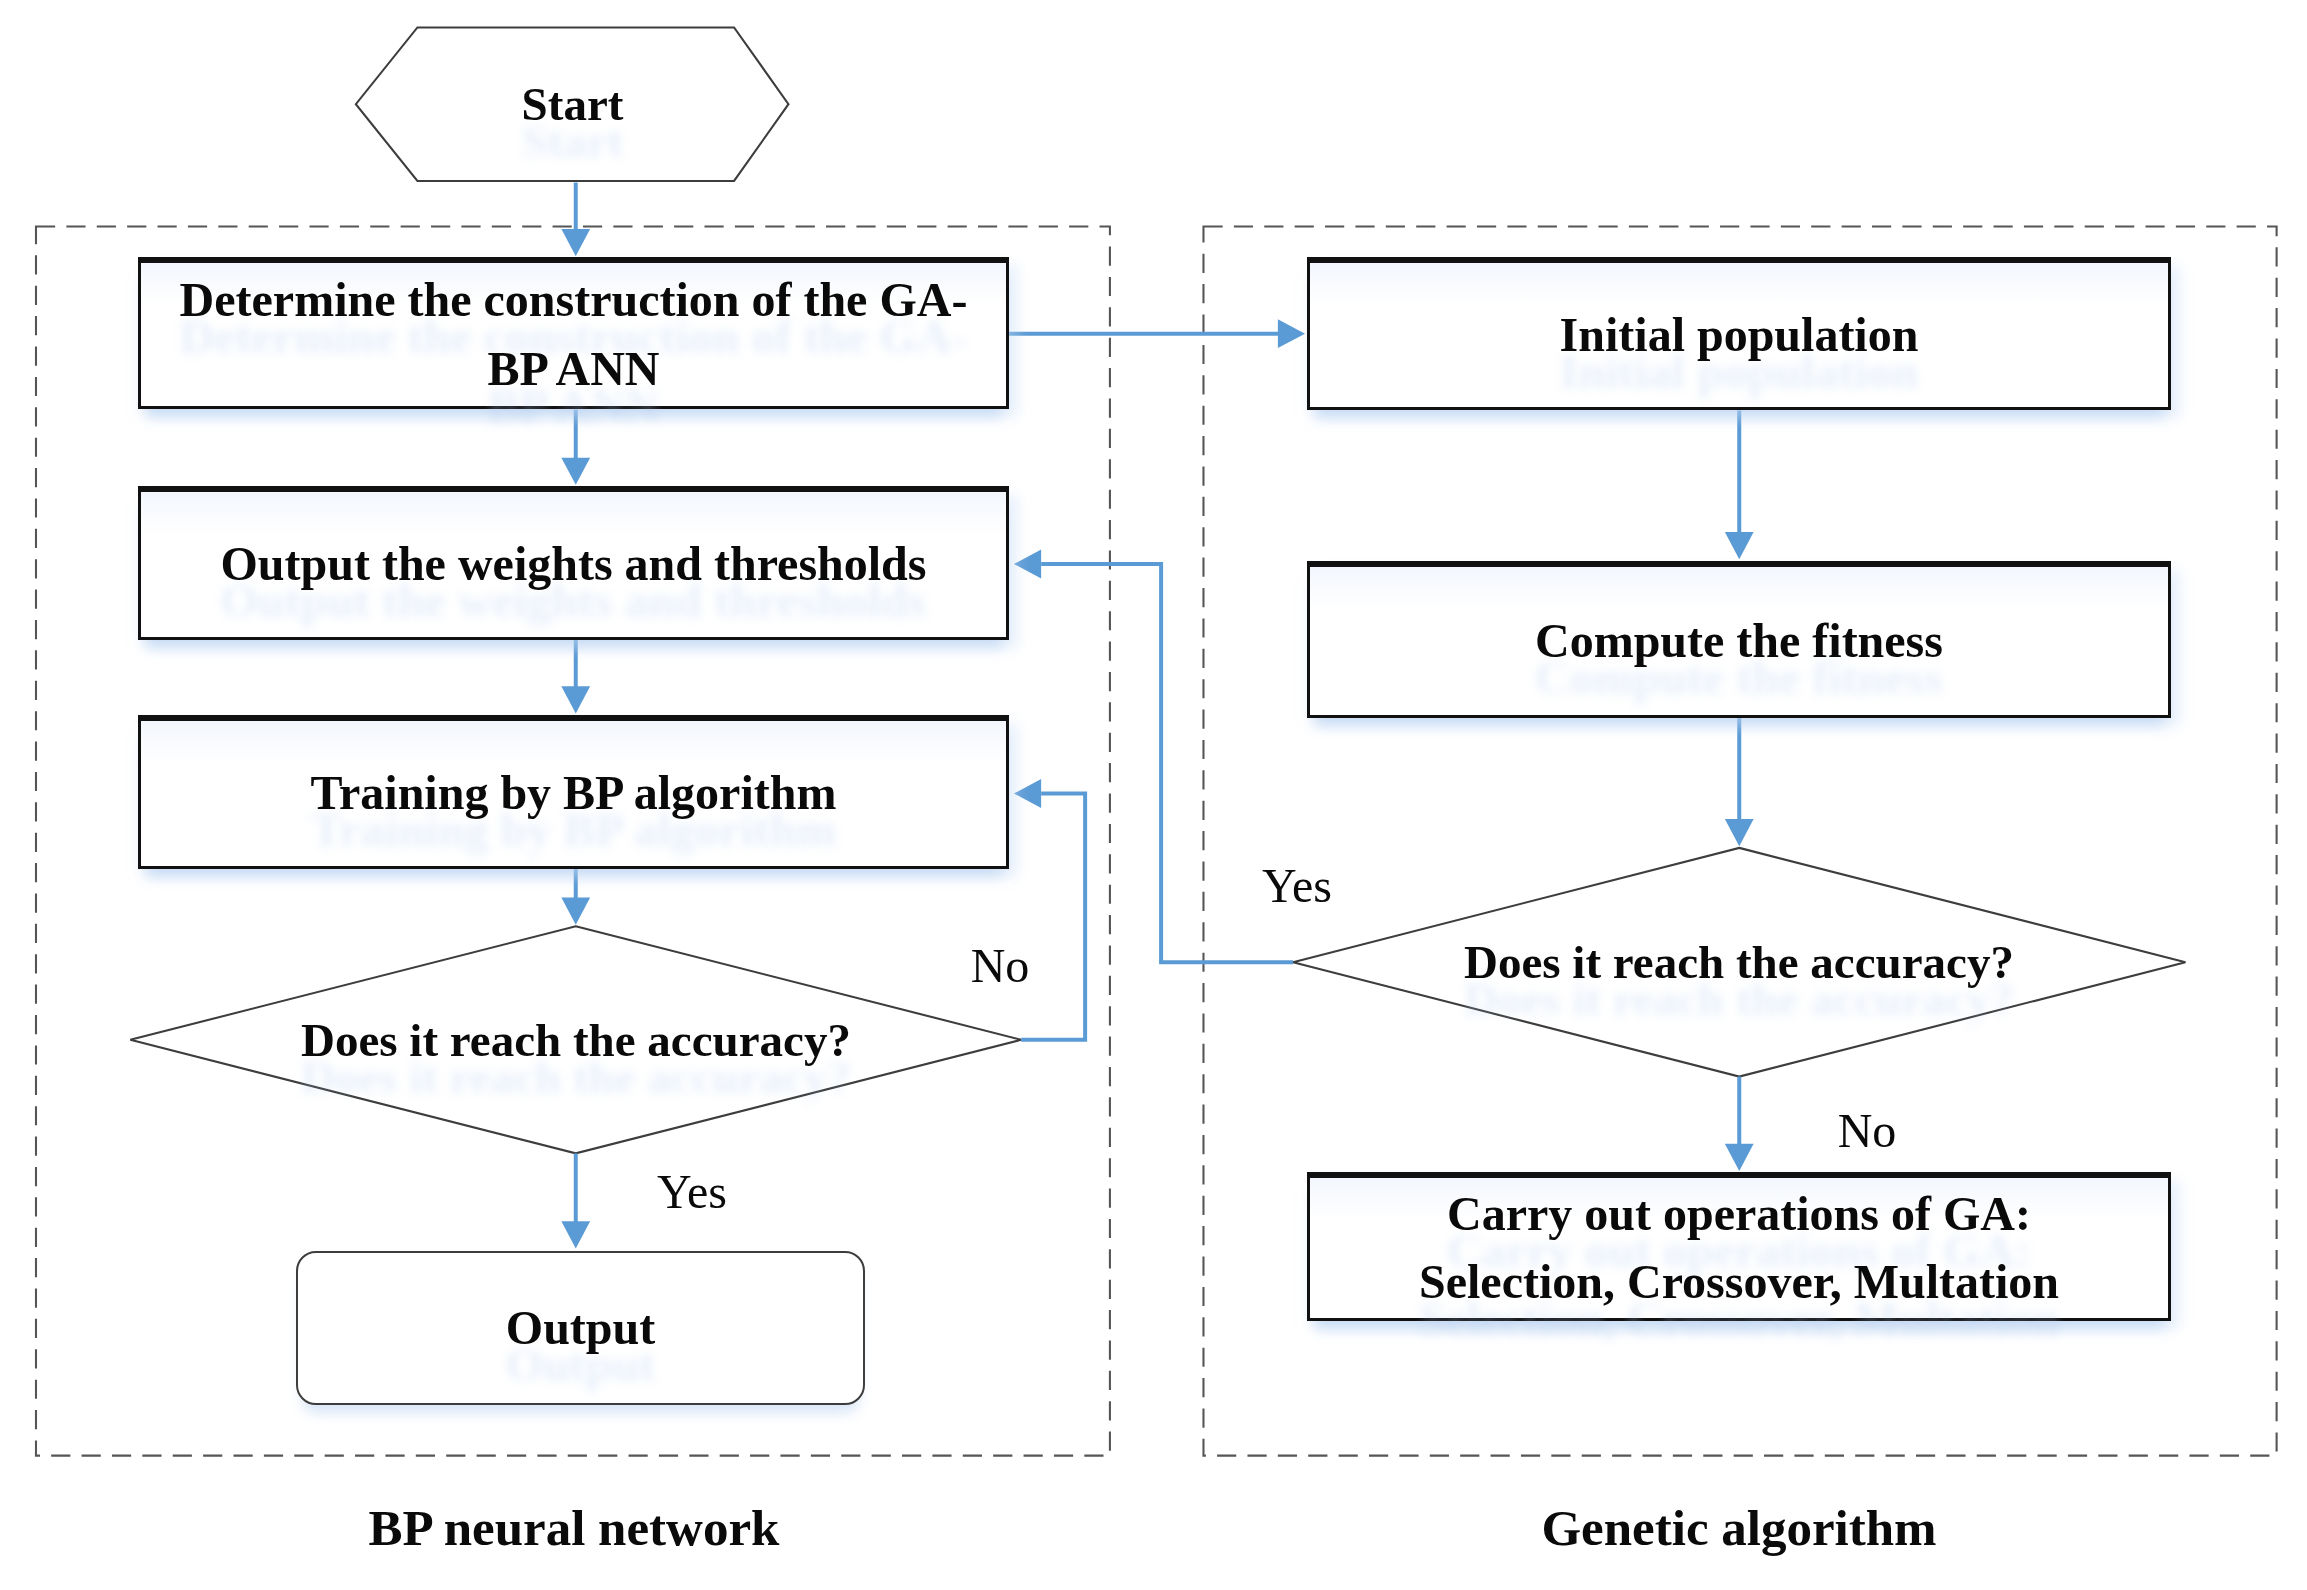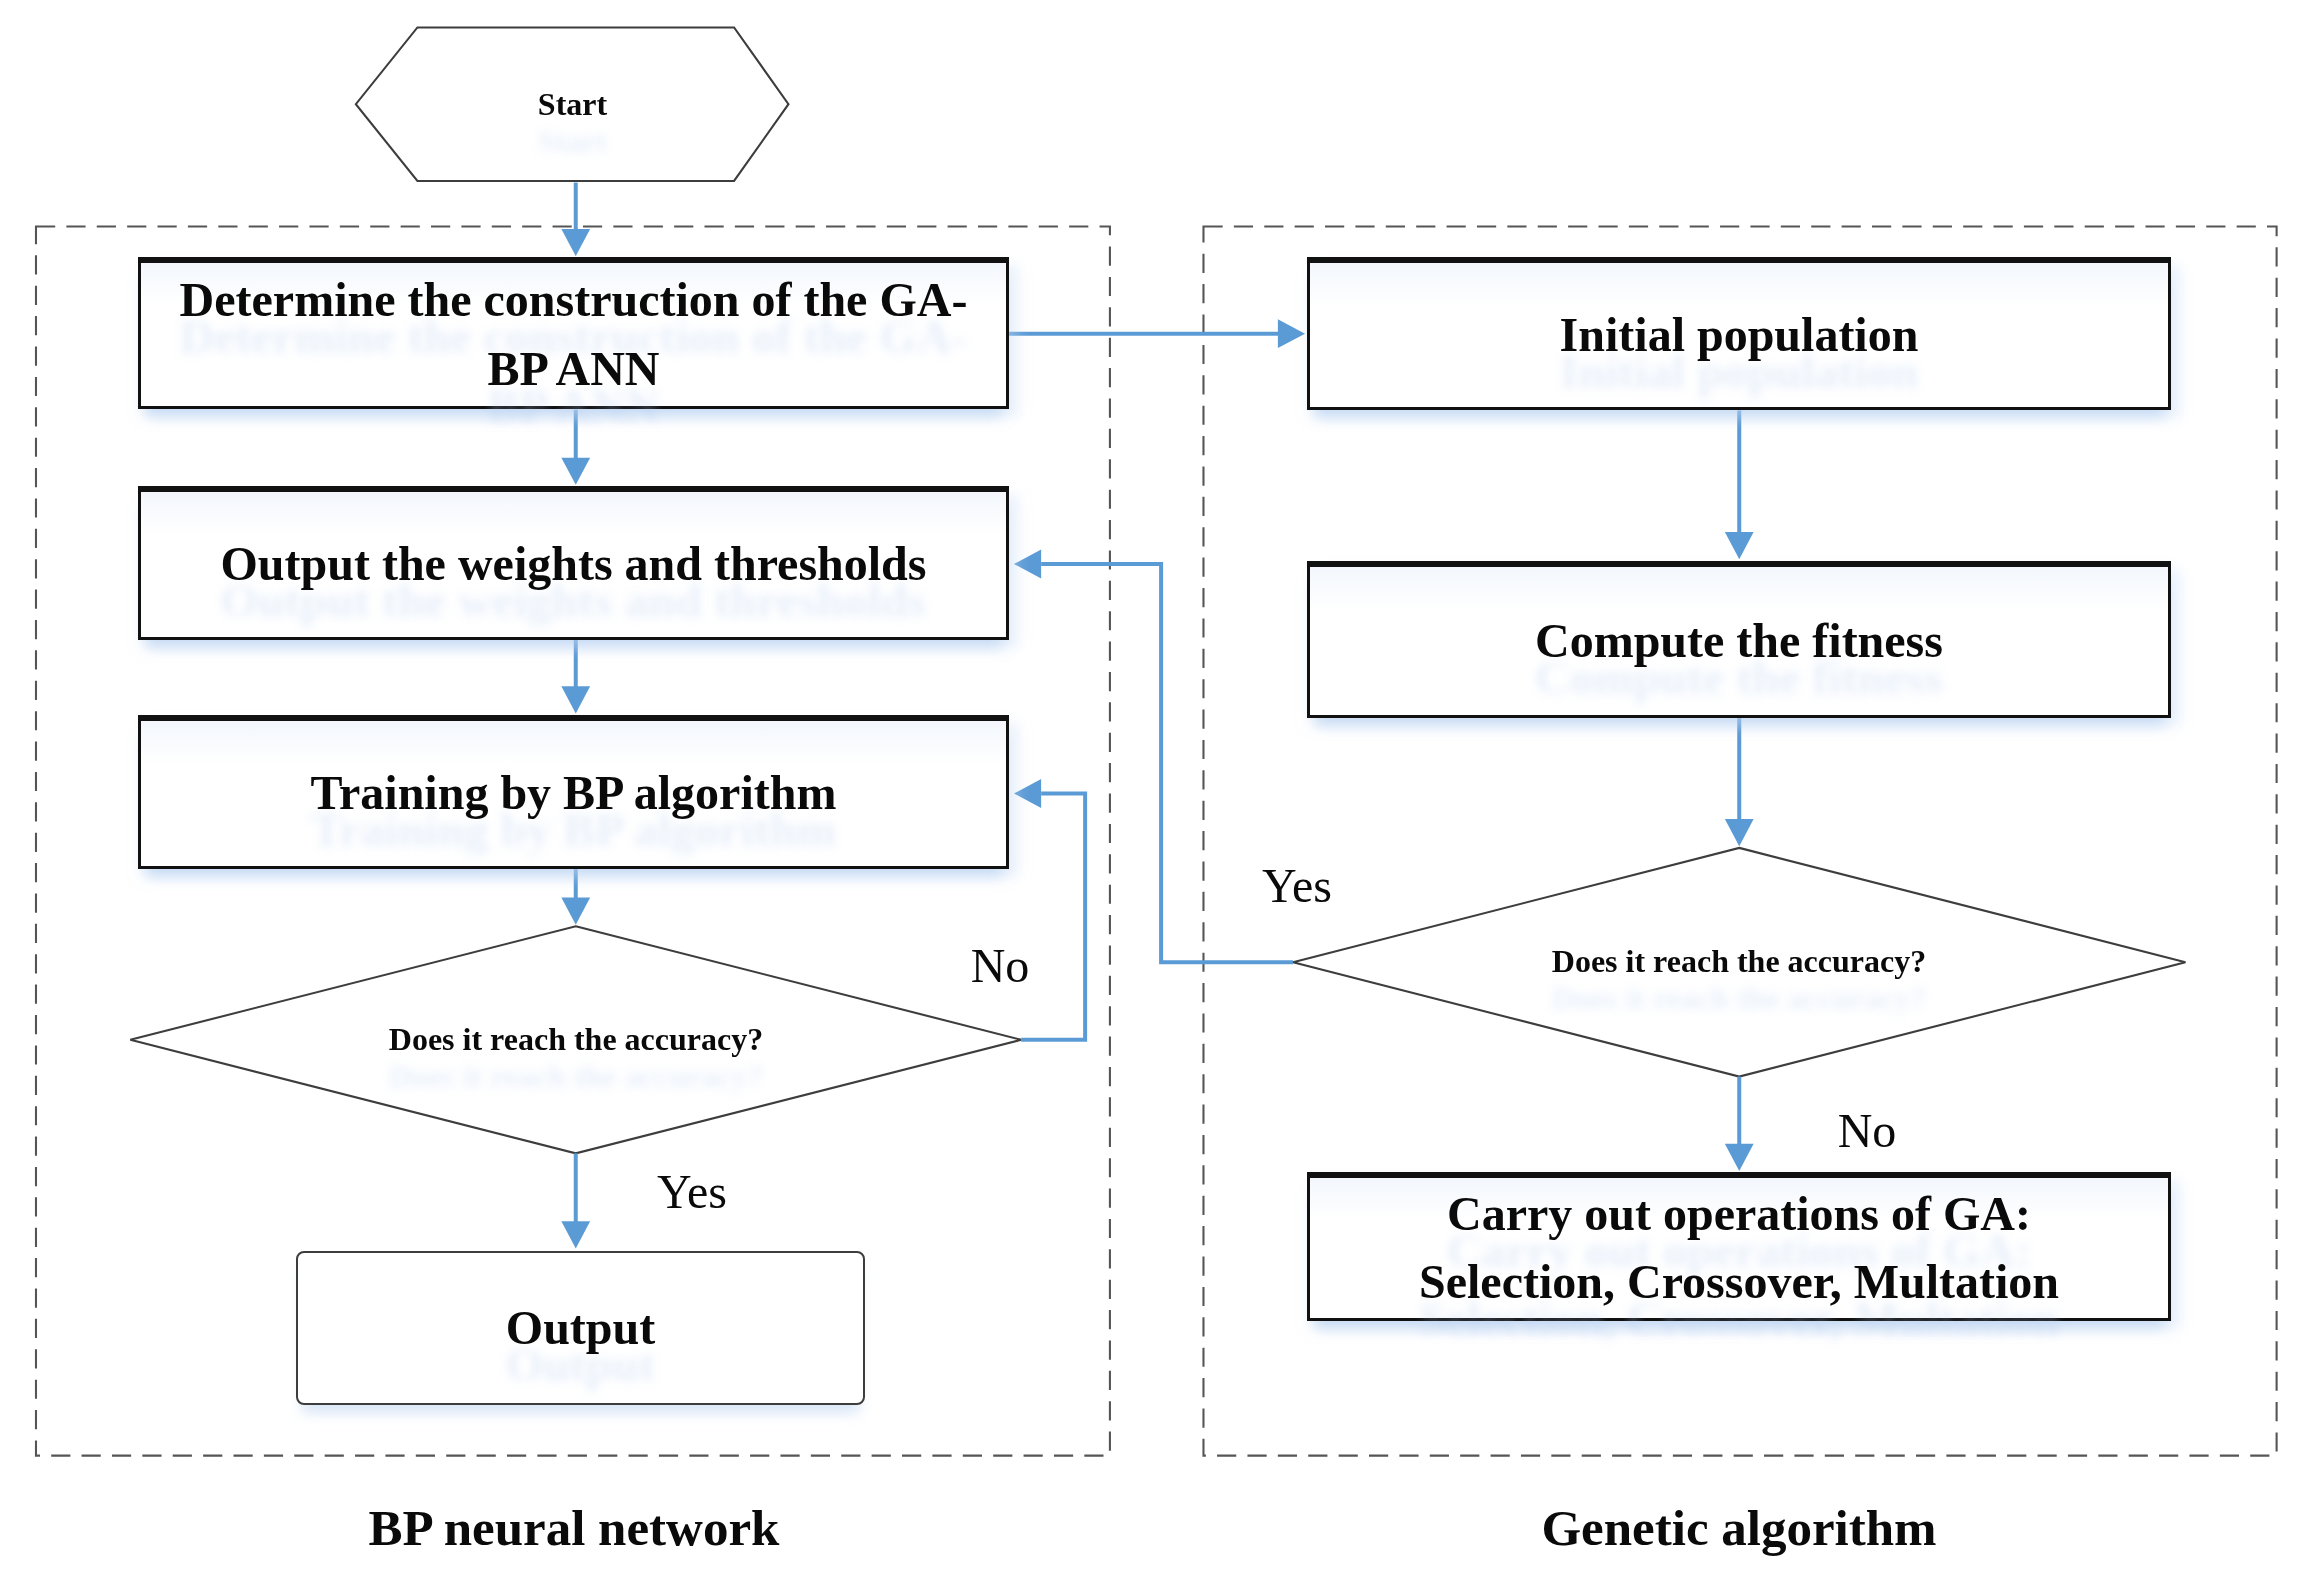--- a/index.html
+++ b/index.html
@@ -22,26 +22,26 @@
     position:absolute;box-sizing:border-box;
     display:flex;align-items:center;justify-content:center;
     text-align:center;font-weight:bold;font-size:48px;line-height:1.42;
     background:linear-gradient(180deg,#f3f7fd 0%,#ffffff 30%);
   }
   .proc{
     border:3.2px solid #111111;border-top-width:6.4px;
     box-shadow:0 14.4px 12.8px -6.4px rgba(170,200,238,.55), 9.6px 8px 11.2px rgba(200,220,245,.35);
   }
   .rounded{
-    border:2.4px solid #3d3d3d;border-radius:8px;
+    border:2.4px solid #3d3d3d;border-radius:20px;
     box-shadow:0 14.4px 12.8px -6.4px rgba(170,200,238,.45);
   }
   .shape-label{
     position:absolute;display:flex;align-items:center;justify-content:center;
-    text-align:center;font-weight:bold;font-size:32px;background:transparent;
+    text-align:center;font-weight:bold;font-size:47px;background:transparent;
   }
   .edge-label{
     position:absolute;display:flex;align-items:center;justify-content:center;
     font-weight:normal;font-size:48px;background:transparent;
   }
   .panel-label{
     position:absolute;display:flex;align-items:center;justify-content:center;
     font-weight:bold;font-size:51px;background:transparent;
   }
   .two-line{white-space:pre-line;}

